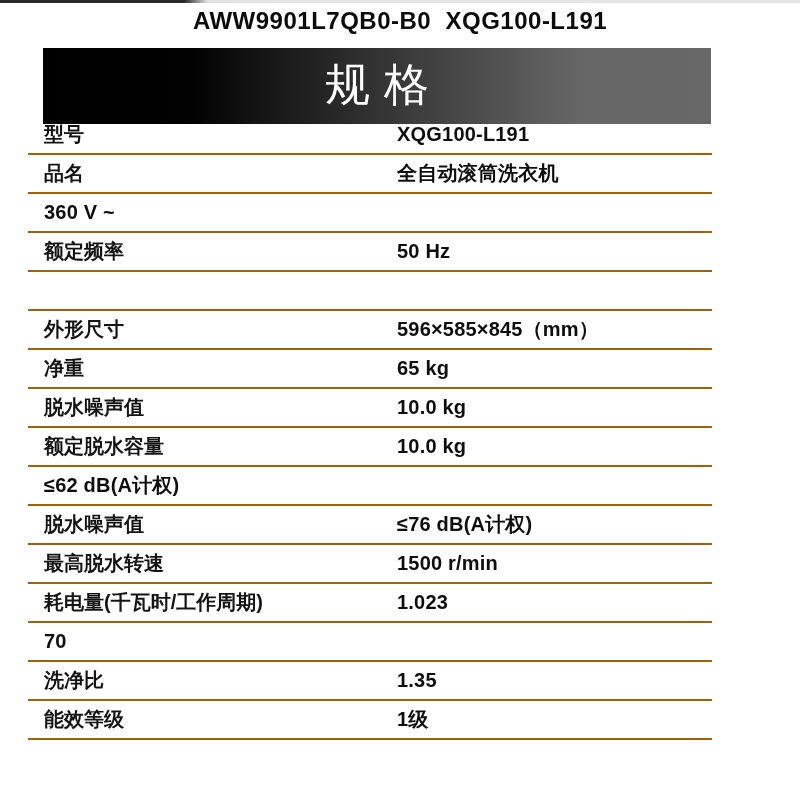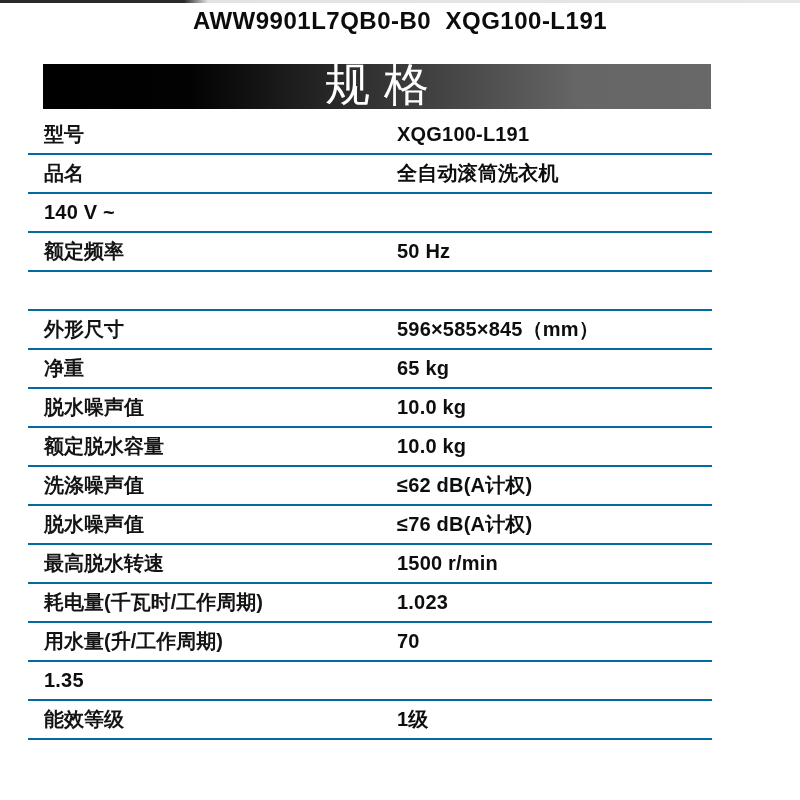--- a/index.html
+++ b/index.html
@@ -19,43 +19,43 @@
     position: absolute; top: 7px; left: 0;
     width: 800px;
     text-align: center;
     font-size: 24px;
     font-weight: 700;
     color: #0c0c0c;
     letter-spacing: 0.5px;
     white-space: pre;
   }
   .header-bar {
-    position: absolute; left: 43px; top: 64px;
-    width: 668px; height: 45px;
+    position: absolute; left: 43px; top: 48px;
+    width: 668px; height: 76px;
     background: linear-gradient(to right, #000000 0%, #020202 22%, #3c3c3c 55%, #666666 80%, #686868 100%);
     display: flex; align-items: center; justify-content: center;
   }
   .header-text {
     color: #ffffff;
     font-family: "DejaVu Serif", "Liberation Serif", serif;
     font-size: 45px;
     letter-spacing: 14px;
     text-indent: 14px;
     line-height: 1;
     padding-bottom: 4px;
   }
   .spec-table {
     position: absolute; left: 28px; top: 116px;
     width: 684px;
   }
   .spec-row {
     height: 39px;
     display: flex;
     align-items: center;
-    border-bottom: 2px solid #0369a1;
+    border-bottom: 2px solid #a16207;
     padding-left: 16px;
   }
   .spec-label {
     width: 353px;
     flex: 0 0 353px;
     font-size: 20px;
     font-weight: 700;
     color: #141414;
   }
   .spec-value {
@@ -82,21 +82,21 @@
     <span class="spec-label">型号</span>
     <span class="spec-value">XQG100-L191</span>
   </div>
 
   <div class="spec-row">
     <span class="spec-label">品名</span>
     <span class="spec-value">全自动滚筒洗衣机</span>
   </div>
 
   <div class="spec-row">
-    <span class="spec-value">140 V ~</span>
+    <span class="spec-value">360 V ~</span>
   </div>
 
   <div class="spec-row">
     <span class="spec-label">额定频率</span>
     <span class="spec-value">50 Hz</span>
   </div>
 
   <div class="spec-row">
   </div>
 
@@ -115,45 +115,44 @@
     <span class="spec-value">10.0 kg</span>
   </div>
 
   <div class="spec-row">
     <span class="spec-label">额定脱水容量</span>
     <span class="spec-value">10.0 kg</span>
   </div>
 
 
   <div class="spec-row">
-    <span class="spec-label">洗涤噪声值</span>
     <span class="spec-value">≤62 dB(A计权)</span>
   </div>
 
   <div class="spec-row">
     <span class="spec-label">脱水噪声值</span>
     <span class="spec-value">≤76 dB(A计权)</span>
   </div>
 
   <div class="spec-row">
     <span class="spec-label">最高脱水转速</span>
     <span class="spec-value">1500 r/min</span>
   </div>
 
   <div class="spec-row">
     <span class="spec-label">耗电量(千瓦时/工作周期)</span>
     <span class="spec-value">1.023</span>
   </div>
 
   <div class="spec-row">
-    <span class="spec-label">用水量(升/工作周期)</span>
     <span class="spec-value">70</span>
   </div>
 
   <div class="spec-row">
+    <span class="spec-label">洗净比</span>
     <span class="spec-value">1.35</span>
   </div>
 
   <div class="spec-row">
     <span class="spec-label">能效等级</span>
     <span class="spec-value">1级</span>
   </div>
 </div>
 
 </body></html>

